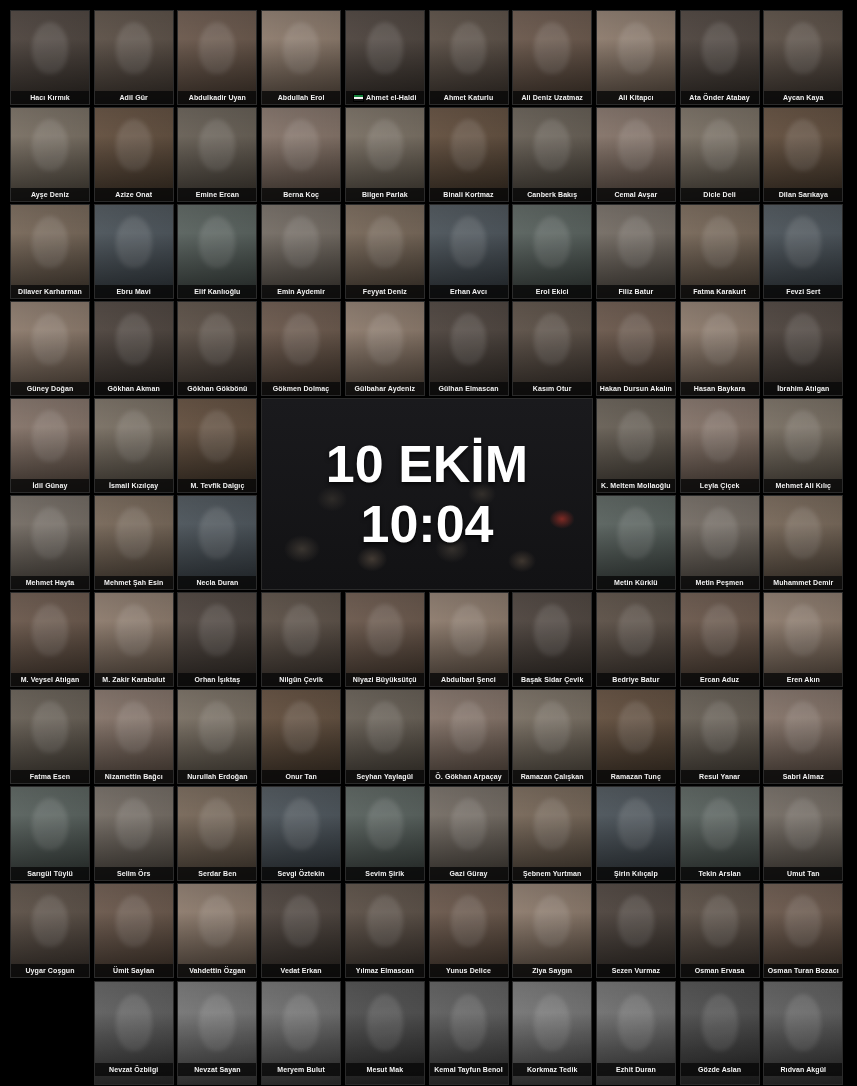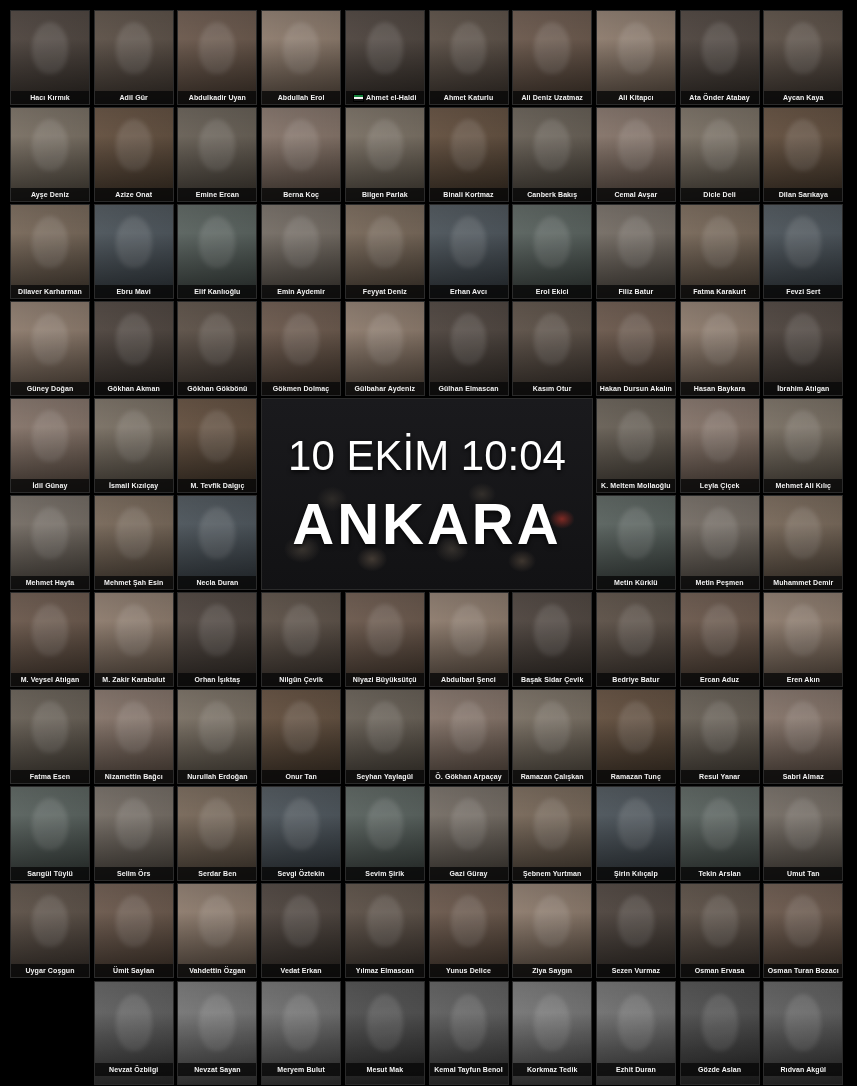--- a/index.html
+++ b/index.html
@@ -56,21 +56,21 @@
       radial-gradient(24px 20px at 190px 150px,#35312d 0%,rgba(0,0,0,0) 70%),
       radial-gradient(20px 16px at 260px 162px,#3e362f 0%,rgba(0,0,0,0) 70%),
       radial-gradient(18px 14px at 300px 120px,#7e2a24 0%,rgba(0,0,0,0) 70%),
       radial-gradient(22px 18px at 70px 100px,#2e2b28 0%,rgba(0,0,0,0) 70%),
       radial-gradient(20px 16px at 220px 95px,#332f2b 0%,rgba(0,0,0,0) 70%),
       linear-gradient(180deg,#1a1a1d,#121214);
     display:flex;flex-direction:column;align-items:center;justify-content:center;
     gap:10px;color:#fff;text-align:center;
   }
   .title-time{
-    font-size:42px;font-weight:normal;letter-spacing:0px;
+    font-size:52px;font-weight:bold;letter-spacing:0px;
     text-shadow:0 2px 4px rgba(0,0,0,0.8);
   }
   .title-city{
     font-size:58px;font-weight:bold;letter-spacing:3px;
     text-shadow:0 2px 5px rgba(0,0,0,0.8);
   }
 </style>
 </head>
 <body>
 
@@ -476,15 +476,14 @@
         <div class="photo p8"></div>
         <div class="name-bar raised"><span>Gözde Aslan</span></div>
       </div>
       <div class="tile gray" style="left: 763.3px; top: 981px; width: 80px; height: 104px;">
         <div class="photo p11"></div>
         <div class="name-bar raised"><span>Rıdvan Akgül</span></div>
       </div>
     </div>
   <div class="center-block">
     <div class="title-time">10 EKİM 10:04</div>
-    <div class="title-city">ANKARA</div>
   </div>
 </div>
 
 </body></html>

